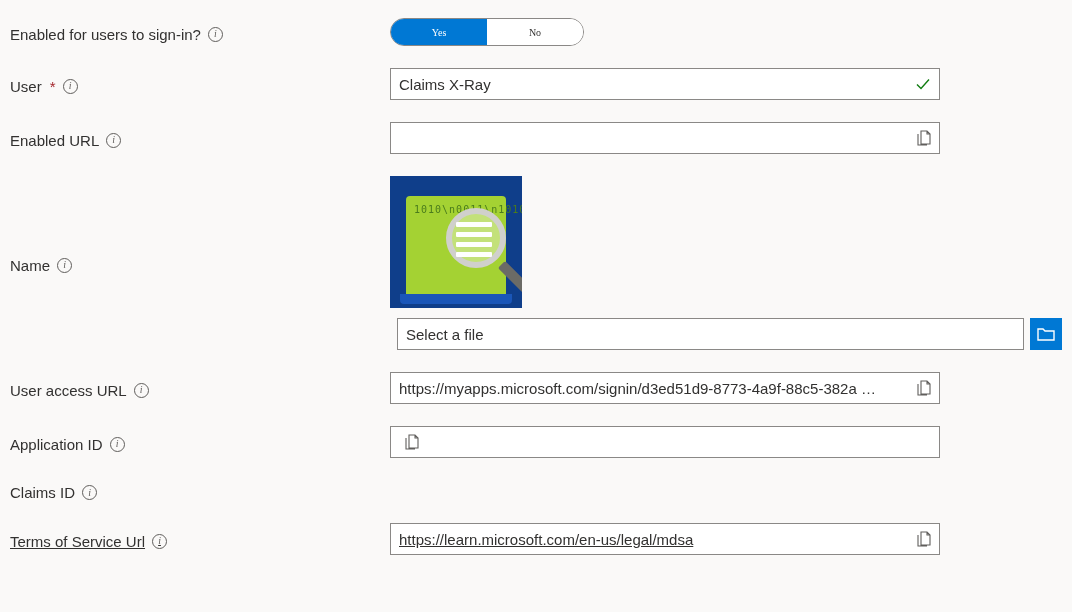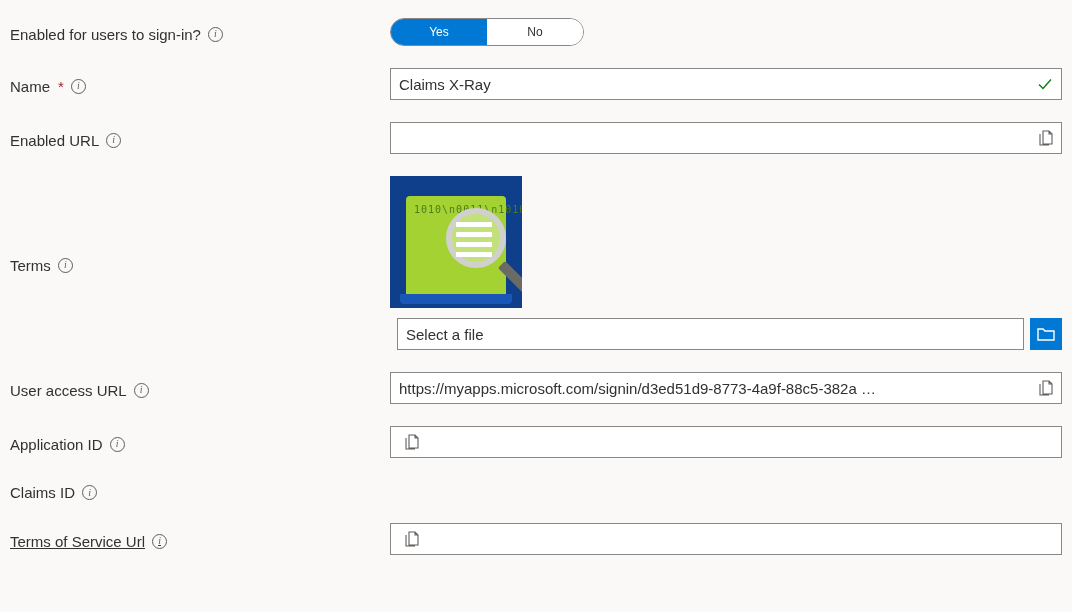--- a/index.html
+++ b/index.html
@@ -41,39 +41,40 @@
     border-radius: 999px;
     overflow: hidden;
     height: 28px;
     width: 194px;
   }
   .seg-opt {
     flex: 1;
     display: flex;
     align-items: center;
     justify-content: center;
-    font-size: 12px;
+    font-size: 10px;
     cursor: pointer;
     user-select: none;
     background: #fff;
     color: #323130;
+    font-family: Liberation Serif, serif;
   }
   .seg-opt.selected {
     background: #0078d4;
     color: #fff;
   }
   
   .field {
     position: relative;
     display: flex;
     align-items: center;
     border: 1px solid #8a8886;
     background: #fff;
     height: 32px;
-    width: 672px;
+    width: 550px;
     padding: 0 8px;
   }
   .field .text {
     flex: 1;
     white-space: nowrap;
     overflow: hidden;
     text-overflow: ellipsis;
     font-size: 15px;
     color: #323130;
   }
@@ -186,21 +187,21 @@
     <div class="valuecol">
       <div class="segmented">
         <div class="seg-opt selected">Yes</div>
         <div class="seg-opt">No</div>
       </div>
     </div>
   </div>
 
   <div class="row">
     <div class="labelcol">
-      <span>Name</span>
+      <span>User</span>
       <span class="req">*</span>
       <span class="info">i</span>
     </div>
     <div class="valuecol">
       <div class="field">
         <span class="text">Claims X-Ray</span>
         <span class="trail">
           <svg width="16" height="16" viewBox="0 0 16 16">
               <path d="M2 8.5 L6 12.5 L14 3.5" fill="none" stroke="#107c10" stroke-width="1.4"></path>
             </svg>
@@ -221,21 +222,21 @@
           <svg width="14" height="16" viewBox="0 0 14 16">
               <path d="M4 1 h6 l3 3 v10 h-9 z M10 1 v3 h3 M1 4 v11 h9" fill="none" stroke="#605e5c" stroke-width="1.1"></path>
             </svg>
         </span>
       </div>
     </div>
   </div>
 
   <div class="row">
     <div class="labelcol">
-      <span>Terms</span>
+      <span>Name</span>
       <span class="info">i</span>
     </div>
     <div class="valuecol">
       <div class="logo-thumb">
         <div class="logo-inner">
           <div class="binary">1010\n0011\n1010\n1011</div>
           <div class="mag-ring"></div>
           <div class="mag-lines">
               <span></span>
               <span></span>
@@ -301,20 +302,21 @@
     </div>
   </div>
 
   <div class="row tight" style="margin-bottom:0">
     <div class="labelcol">
       <span>Terms of Service Url</span>
       <span class="info">i</span>
     </div>
     <div class="valuecol">
       <div class="field">
+        <span class="text">https://learn.microsoft.com/en-us/legal/mdsa</span>
         <span class="trail">
           <svg width="14" height="16" viewBox="0 0 14 16">
               <path d="M4 1 h6 l3 3 v10 h-9 z M10 1 v3 h3 M1 4 v11 h9" fill="none" stroke="#605e5c" stroke-width="1.1"></path>
             </svg>
         </span>
       </div>
     </div>
   </div>
 
 </div>

